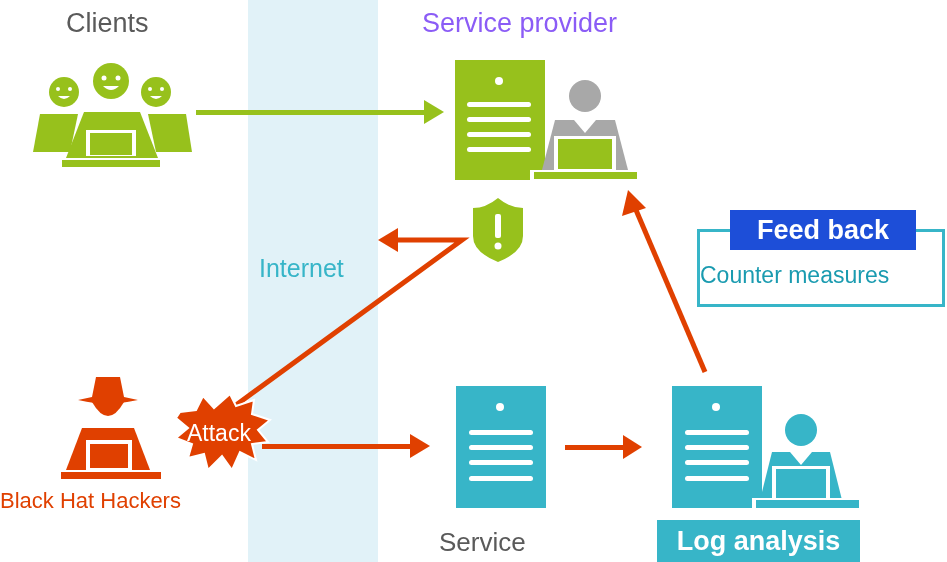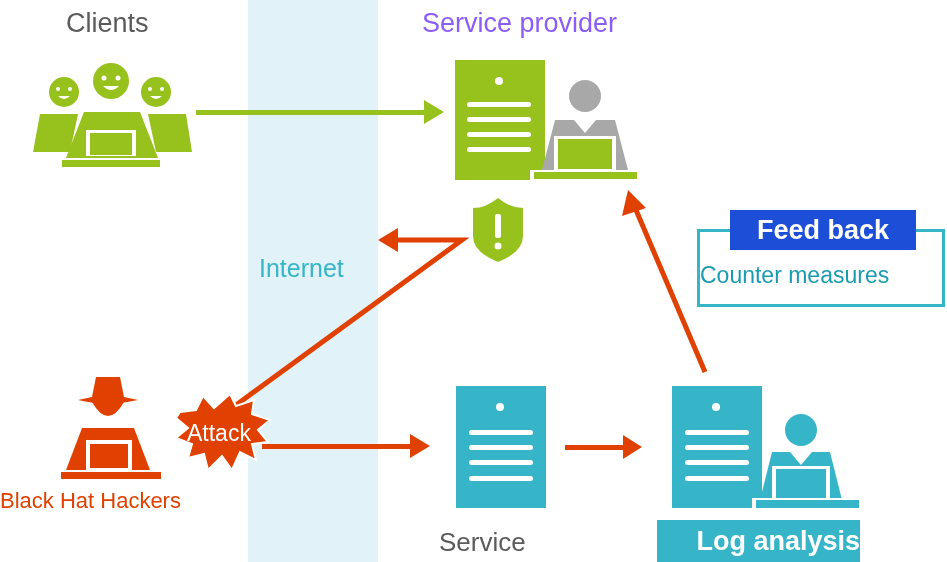--- a/index.html
+++ b/index.html
@@ -4,21 +4,21 @@
 <style>
   html,body{margin:0;padding:0;background:#fff;}
   body{width:947px;height:562px;position:relative;overflow:hidden;font-family:"Liberation Sans","DejaVu Sans",sans-serif;}
   .abs{position:absolute;}
   .band{left:248px;top:0;width:130px;height:562px;background:#e1f2f8;}
   .lbl{font-weight:normal;font-size:27px;white-space:nowrap;}
   svg{position:absolute;left:0;top:0;}
   .fb-box{left:697px;top:229px;width:248px;height:78px;border:3px solid #37b5c8;background:#fff;box-sizing:border-box;}
   .fb-title{left:730px;top:210px;width:186px;height:40px;background:#1d4ed8;color:#fff;font-weight:bold;font-size:27px;text-align:center;line-height:40px;}
   .fb-sub{left:700px;top:262px;width:244px;text-align:left;color:#1a9bb0;font-size:23px;}
-  .log-lbl{left:657px;top:520px;width:203px;height:42px;background:#37b5c8;color:#fff;font-weight:bold;font-size:27px;text-align:right;line-height:42px;}
+  .log-lbl{left:657px;top:520px;width:203px;height:42px;background:#37b5c8;color:#fff;font-weight:bold;font-size:27px;text-align:center;line-height:42px;}
 </style>
 </head>
 <body>
 
 <div class="abs band"></div>
 
 <svg width="947" height="562" viewBox="0 0 947 562">
 
   <g fill="#97c11c">
     <circle cx="64" cy="92" r="15"></circle>

